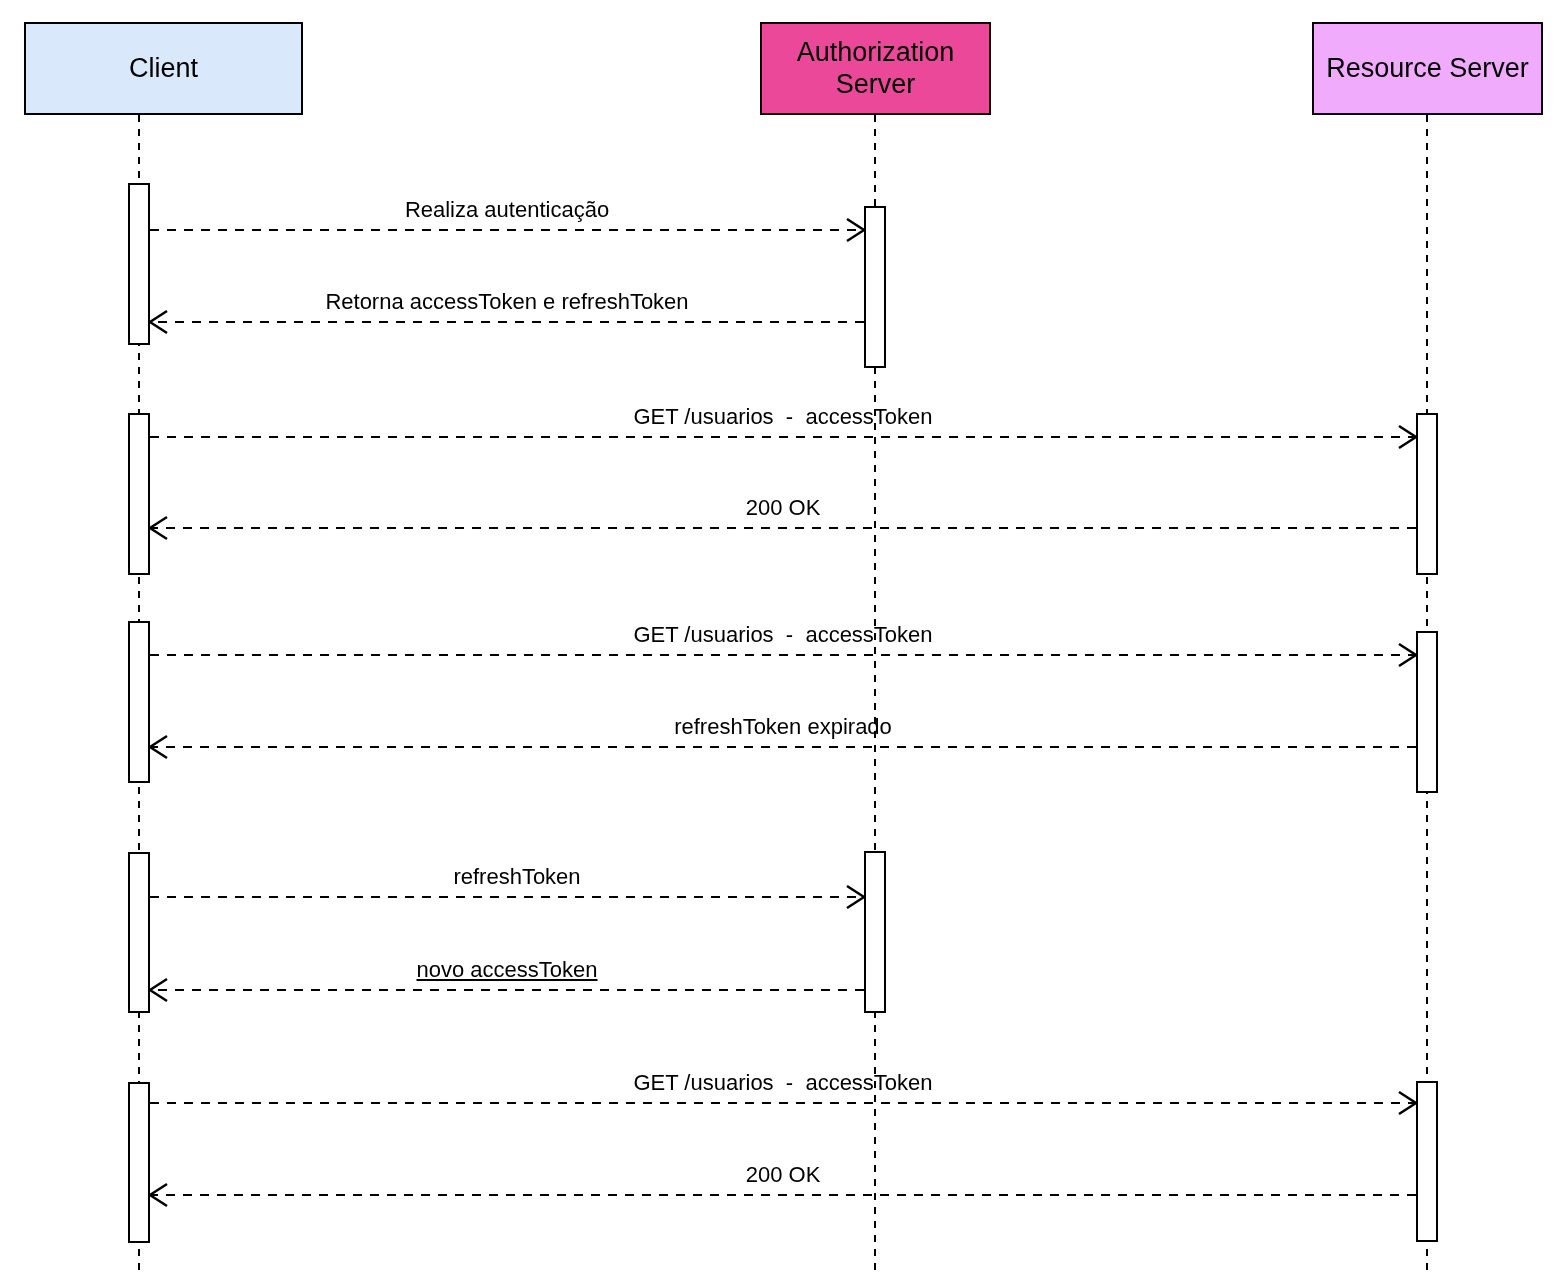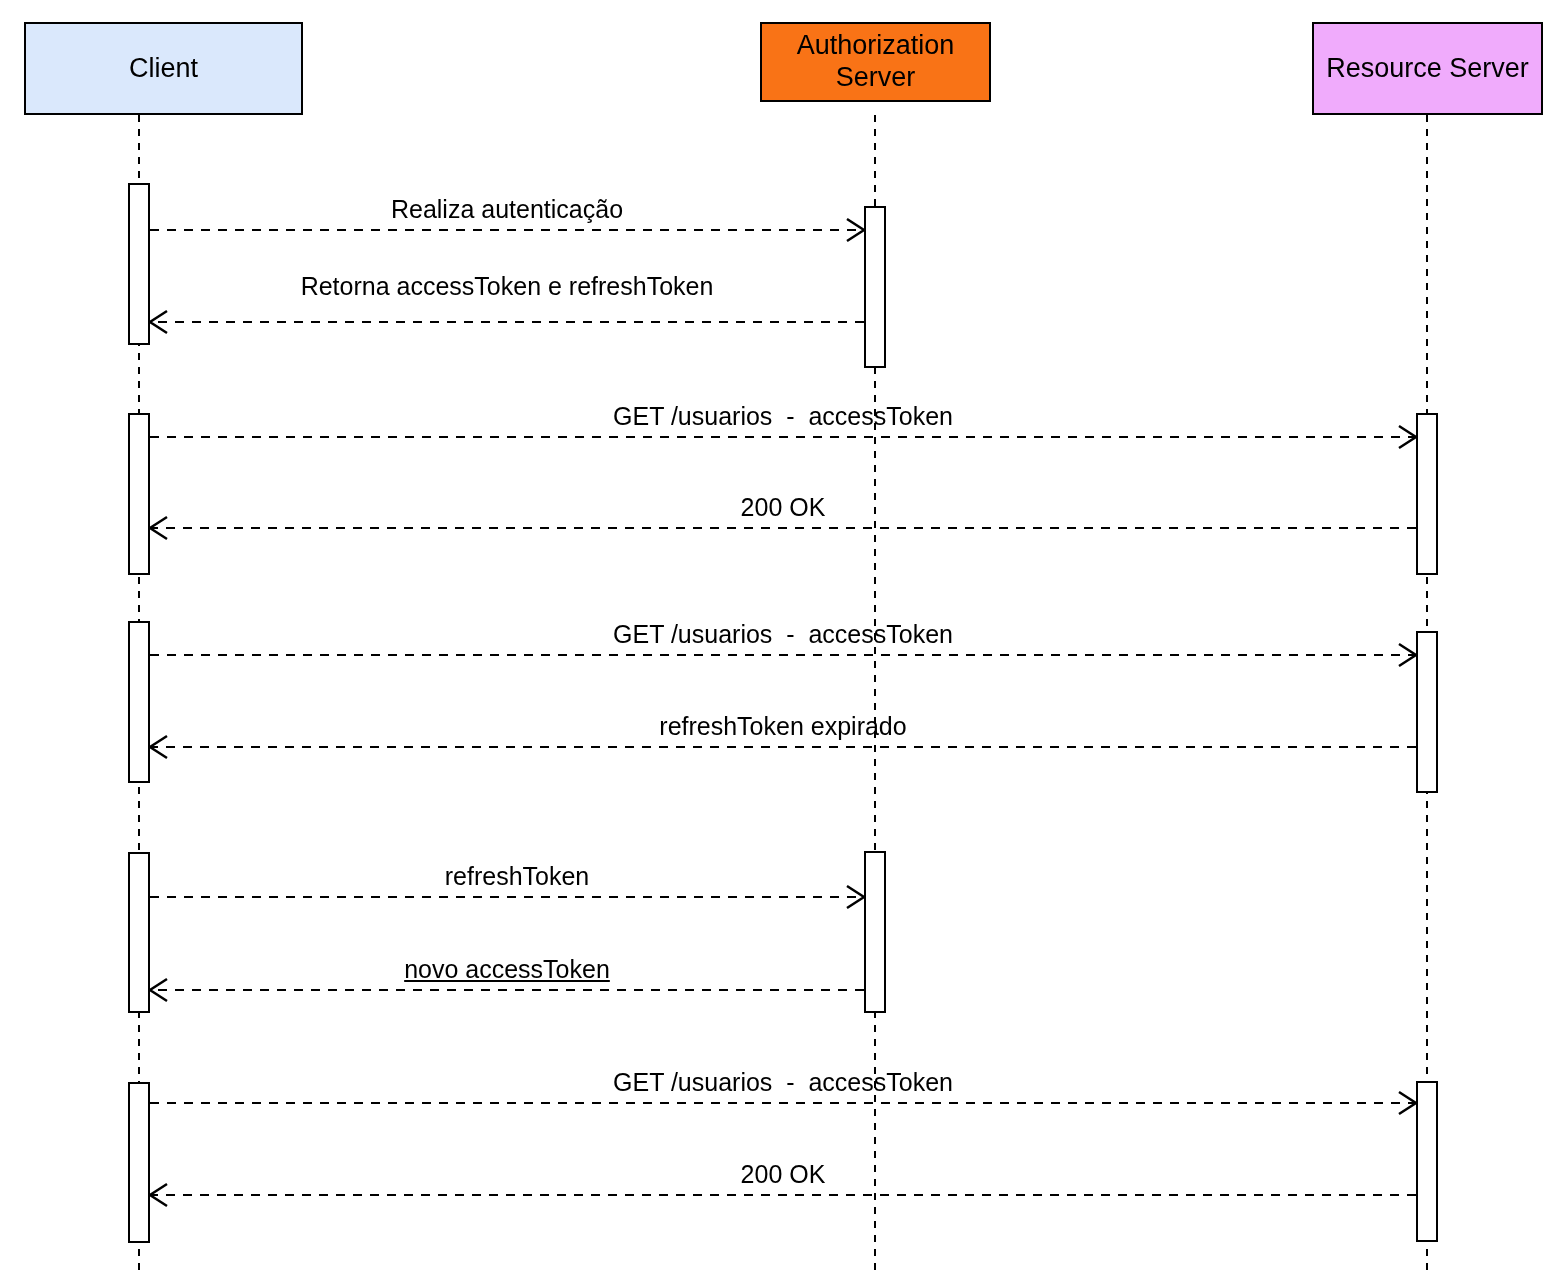--- a/index.html
+++ b/index.html
@@ -31,21 +31,21 @@
   }
   .activation {
     position: absolute;
     box-sizing: border-box;
     background: #ffffff;
     border: 2px solid #000;
   }
   .message-label {
     position: absolute;
     transform: translateX(-50%);
-    font-size: 25px;
+    font-size: 22px;
     line-height: 25px;
     white-space: pre;
   }
 </style>
 </head>
 <body>
 
 <div id="diagram" style="background: rgb(255, 255, 255);">
   <svg id="lines-layer" xmlns="http://www.w3.org/2000/svg" width="1568" height="1274" viewBox="0 0 1568 1274" fill="none">
       <line x1="139" y1="115" x2="139" y2="1274" stroke="#000000" stroke-width="2" stroke-dasharray="7 7"></line>
@@ -66,21 +66,21 @@
       <line x1="150" y1="897" x2="864" y2="897" stroke="#000000" stroke-width="2" stroke-dasharray="9 8"></line>
       <polyline points="847,886 864,897 847,908" stroke="#000000" stroke-width="2.5" fill="none"></polyline>
       <line x1="864" y1="990" x2="150" y2="990" stroke="#000000" stroke-width="2" stroke-dasharray="9 8"></line>
       <polyline points="167,979 150,990 167,1001" stroke="#000000" stroke-width="2.5" fill="none"></polyline>
       <line x1="150" y1="1103" x2="1416" y2="1103" stroke="#000000" stroke-width="2" stroke-dasharray="9 8"></line>
       <polyline points="1399,1092 1416,1103 1399,1114" stroke="#000000" stroke-width="2.5" fill="none"></polyline>
       <line x1="1416" y1="1195" x2="150" y2="1195" stroke="#000000" stroke-width="2" stroke-dasharray="9 8"></line>
       <polyline points="167,1184 150,1195 167,1206" stroke="#000000" stroke-width="2.5" fill="none"></polyline>
     </svg>
 <div class="message-label" style="left: 507px; top: 197px;">Realiza autenticação</div>
-    <div class="message-label" style="left: 507px; top: 274px;">Retorna accessToken e refreshToken</div>
+    <div class="message-label" style="left: 507px; top: 289px;">Retorna accessToken e refreshToken</div>
     <div class="message-label" style="left: 783px; top: 404px;">GET /usuarios  -  accessToken</div>
     <div class="message-label" style="left: 783px; top: 495px;">200 OK</div>
     <div class="message-label" style="left: 783px; top: 622px;">GET /usuarios  -  accessToken</div>
     <div class="message-label" style="left: 783px; top: 714px;">refreshToken expirado</div>
     <div class="message-label" style="left: 517px; top: 864px;">refreshToken</div>
     <div class="message-label" style="left: 507px; top: 957px; text-decoration: underline;">novo accessToken</div>
     <div class="message-label" style="left: 783px; top: 1070px;">GET /usuarios  -  accessToken</div>
     <div class="message-label" style="left: 783px; top: 1162px;">200 OK</div>
     <div class="activation" style="left: 128px; top: 183px; width: 22px; height: 162px;"></div>
     <div class="activation" style="left: 864px; top: 206px; width: 22px; height: 162px;"></div>
@@ -88,19 +88,19 @@
     <div class="activation" style="left: 1416px; top: 413px; width: 22px; height: 162px;"></div>
     <div class="activation" style="left: 128px; top: 621px; width: 22px; height: 162px;"></div>
     <div class="activation" style="left: 1416px; top: 631px; width: 22px; height: 162px;"></div>
     <div class="activation" style="left: 128px; top: 852px; width: 22px; height: 161px;"></div>
     <div class="activation" style="left: 864px; top: 851px; width: 22px; height: 162px;"></div>
     <div class="activation" style="left: 128px; top: 1082px; width: 22px; height: 161px;"></div>
     <div class="activation" style="left: 1416px; top: 1081px; width: 22px; height: 161px;"></div>
     <div class="actor-box" style="left: 24px; top: 22px; width: 279px; height: 93px; background: rgb(218, 232, 252);">
       <span>Client</span>
     </div>
-    <div class="actor-box" style="left: 760px; top: 22px; width: 231px; height: 80px; background: #f97316;">
+    <div class="actor-box" style="left: 760px; top: 22px; width: 231px; height: 93px; background: #ec4899;">
       <span>Authorization Server</span>
     </div>
     <div class="actor-box" style="left: 1312px; top: 22px; width: 231px; height: 93px; background: #f0abfc;">
       <span>Resource Server</span>
     </div>
   </div>
 
 </body></html>

